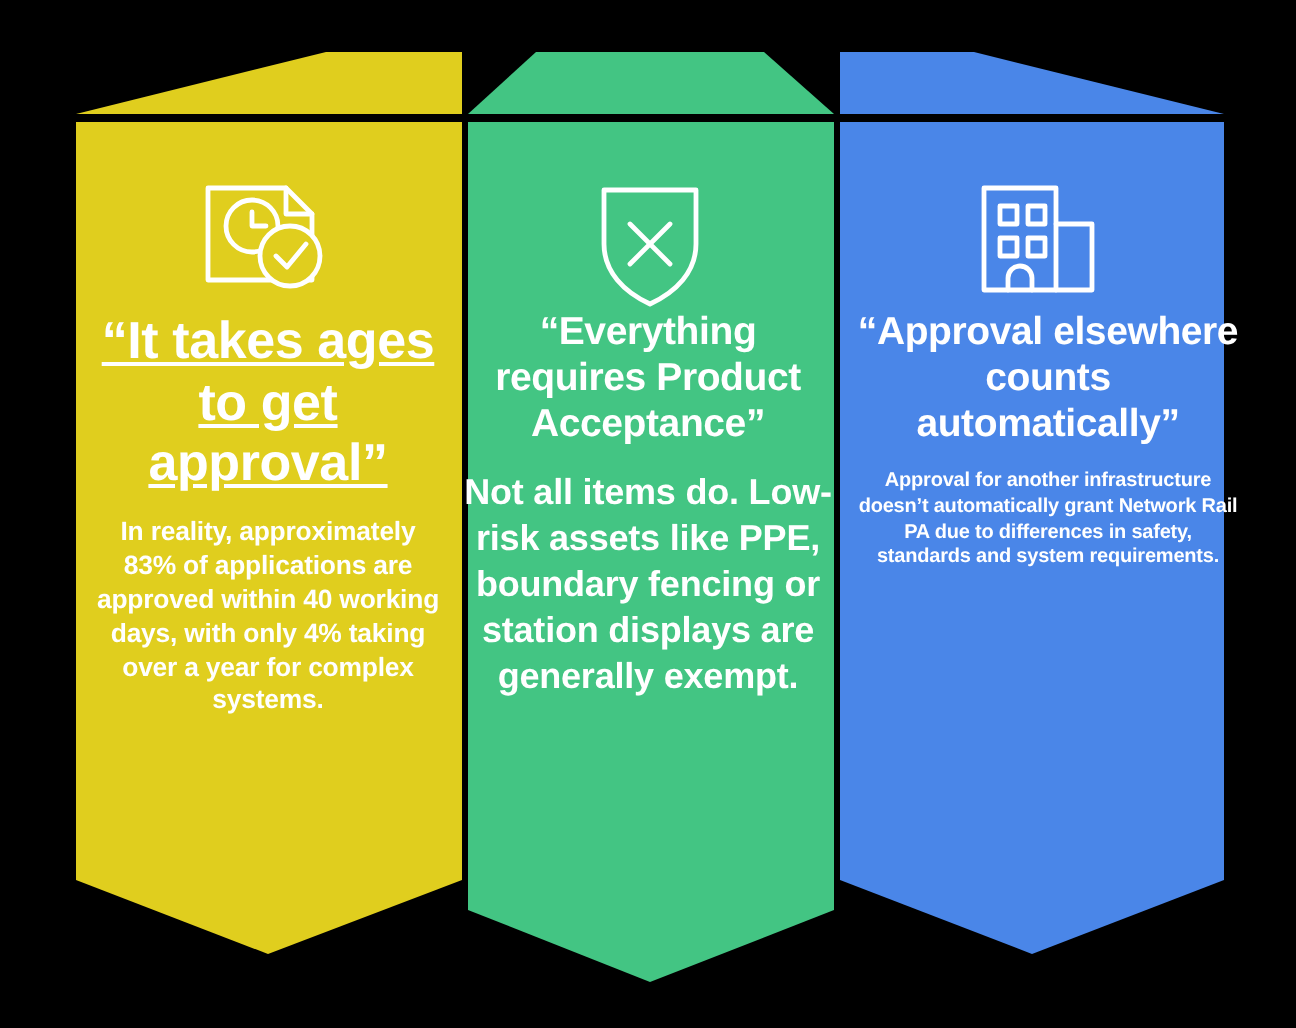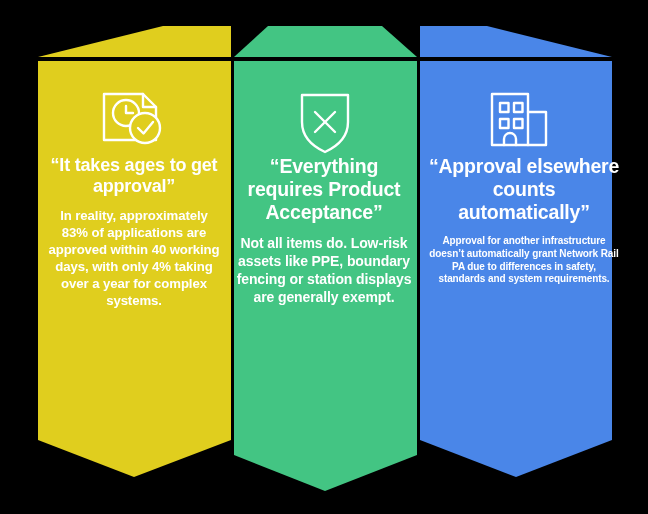--- a/index.html
+++ b/index.html
@@ -44,31 +44,31 @@
     margin: 0;
     letter-spacing: -0.1px;
   }
   
   #panel-text-yellow {
     left: 38px;
     top: 155px;
     width: 192px;
     padding: 0 8px;
   }
-  #panel-text-yellow .headline { font-size: 18px; }
+  #panel-text-yellow .headline { font-size: 26px; text-decoration: underline; }
   #panel-text-yellow .body-copy { font-size: 13.2px; }
   
   #panel-text-green {
     left: 232px;
     top: 155px;
     width: 184px;
     padding: 0 0;
   }
   #panel-text-green .headline { font-size: 19.5px; }
-  #panel-text-green .body-copy { font-size: 14px; }
+  #panel-text-green .body-copy { font-size: 18px; }
   
   #panel-text-blue {
     left: 420px;
     top: 155px;
     width: 208px;
     padding: 0 8px;
   }
   #panel-text-blue .headline { font-size: 19.5px; }
   #panel-text-blue .body-copy { font-size: 10px; }
 </style>

